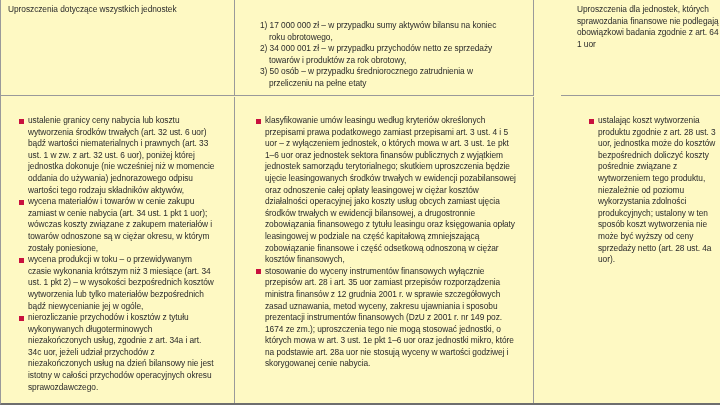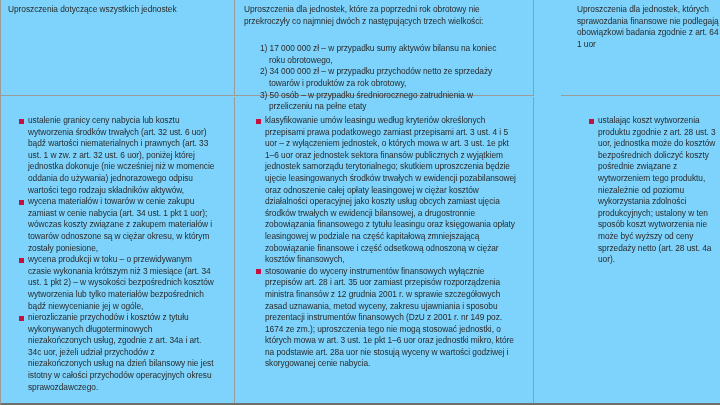--- a/index.html
+++ b/index.html
@@ -16,21 +16,21 @@
     }
     .table {
       position: absolute;
       left: 0;
       top: 0;
       width: 720px;
       height: 405px;
       box-sizing: border-box;
       border-left: 1px solid #9a9a9a;
       border-bottom: 2px solid #6e6e6e;
-      background: #7dd3fc;
+      background: #fef9c3;
     }
     .cell {
       position: absolute;
       box-sizing: border-box;
       border-right: 1px solid #9a9a9a;
       font-size: 8.35px;
       line-height: 11.6px;
       letter-spacing: -0.05px;
     }
     .hdr { top: 0; height: 96px; border-bottom: 1px solid #9a9a9a; }
@@ -64,24 +64,23 @@
 <body>
 
 <div class="table">
 
   <div class="cell hdr c1">
     <div class="txt">Uproszczenia dotyczące wszystkich jednostek</div>
   </div>
 
   <div class="cell hdr c2">
     <div class="txt">
-      <div>Uproszczenia dla jednostek, które za poprzedni rok obrotowy nie przekroczyły co najmniej dwóch z następujących trzech wielkości:</div>
       <ul class="hdr-list">
         <li>1) 17 000 000 zł – w przypadku sumy aktywów bilansu na koniec roku obrotowego,</li>
-        <li>2) 34 000 000 zł – w przypadku przychodów netto ze sprzedaży towarów i produktów za rok obrotowy,</li>
+        <li>2) 34 000 001 zł – w przypadku przychodów netto ze sprzedaży towarów i produktów za rok obrotowy,</li>
         <li>3) 50 osób – w przypadku średniorocznego zatrudnienia w przeliczeniu na pełne etaty</li>
       </ul>
     </div>
   </div>
 
   <div class="cell hdr c3">
     <div class="txt">Uproszczenia dla jednostek, których sprawozdania finansowe nie podlegają obowiązkowi badania zgodnie z art. 64 ust. 1 uor</div>
   </div>
 
   <div class="cell body c1">

